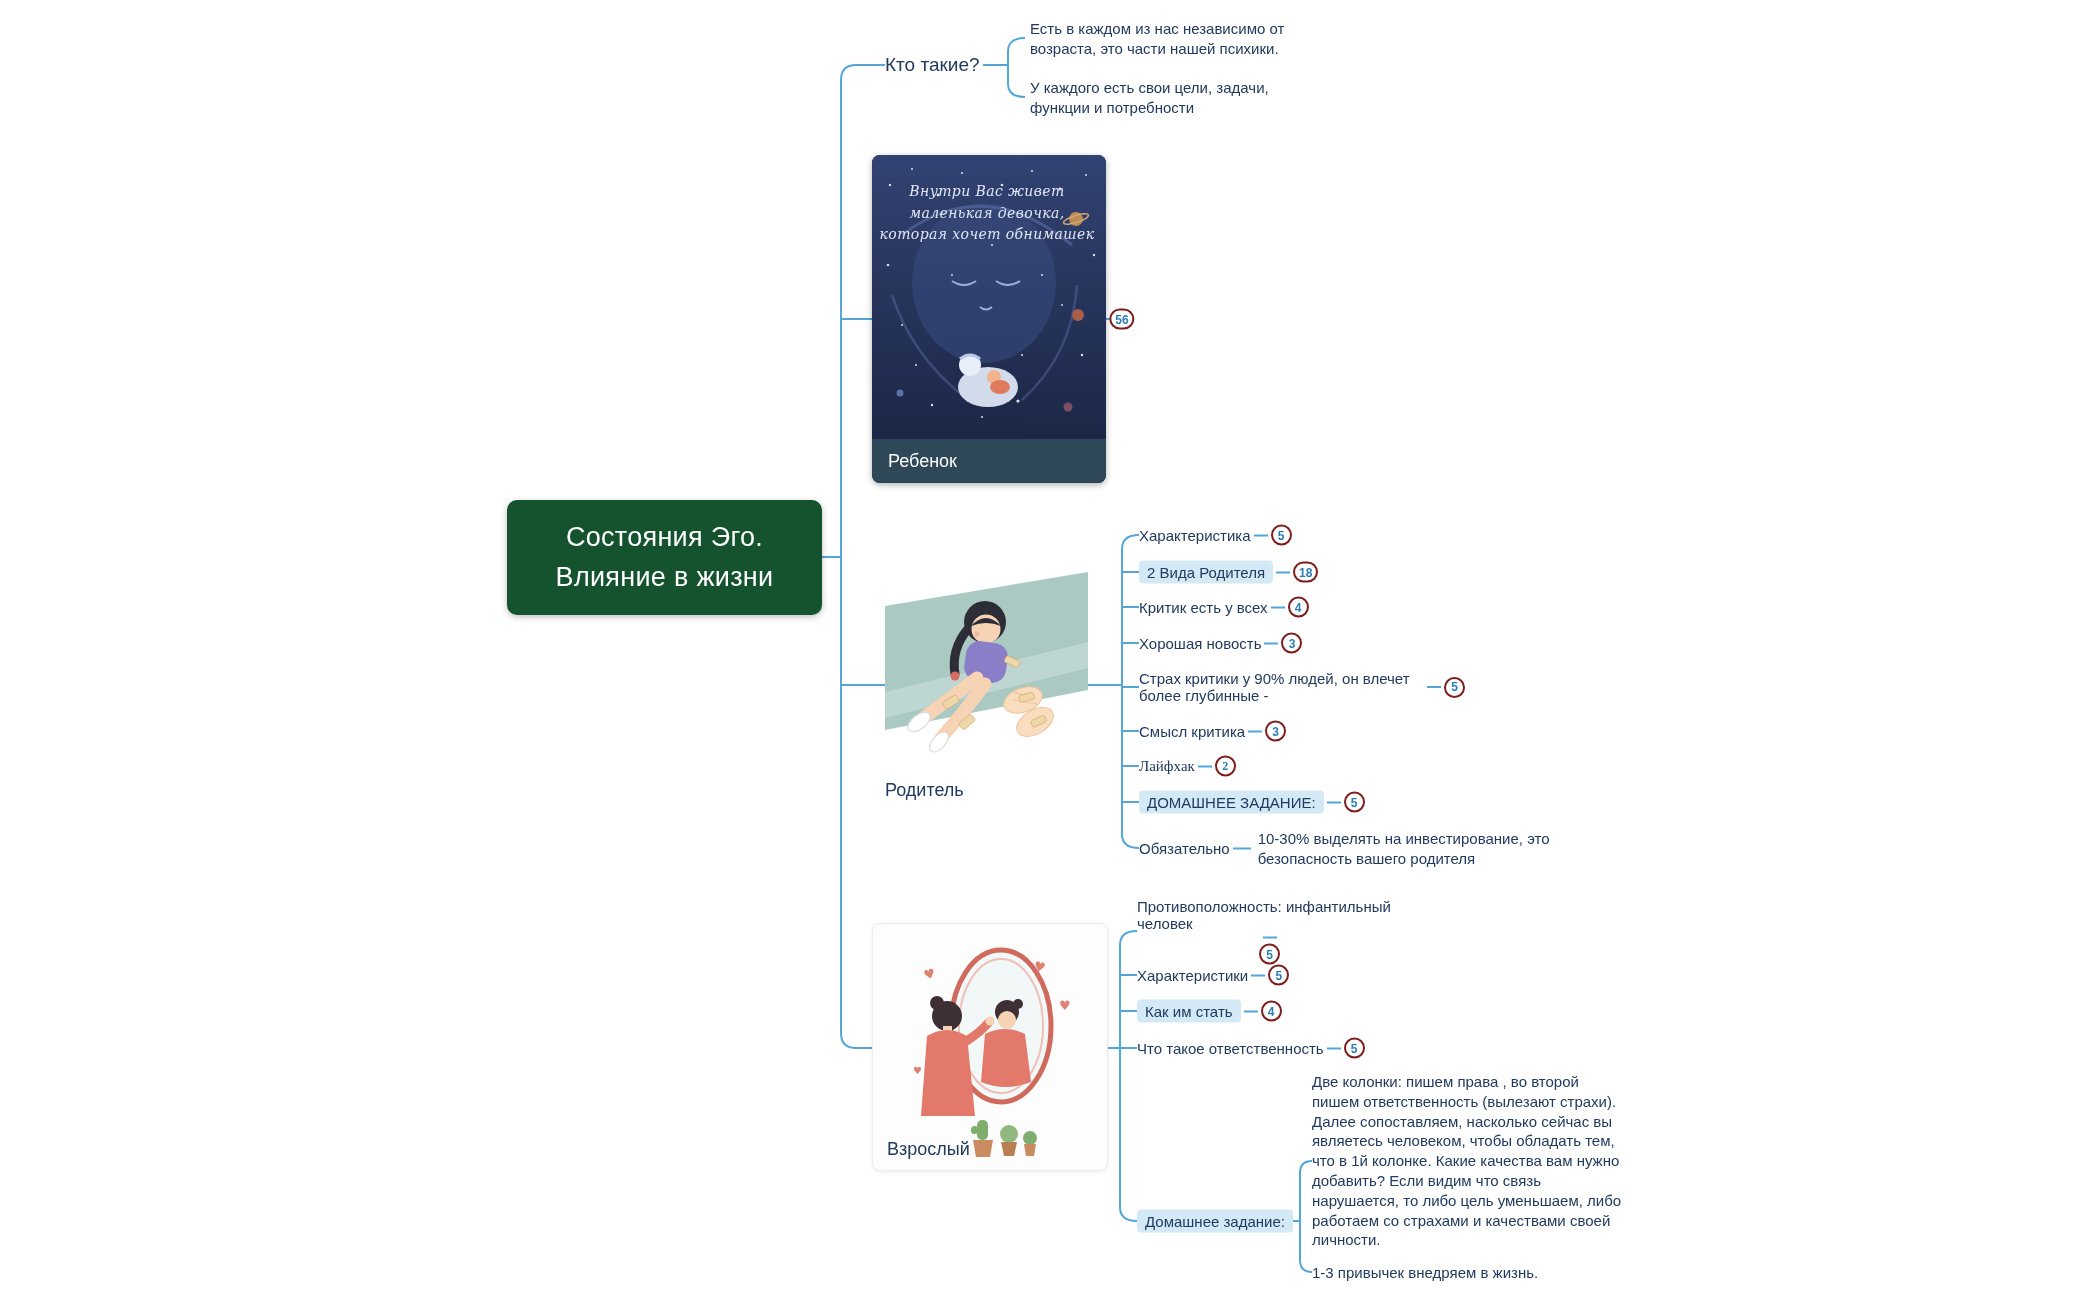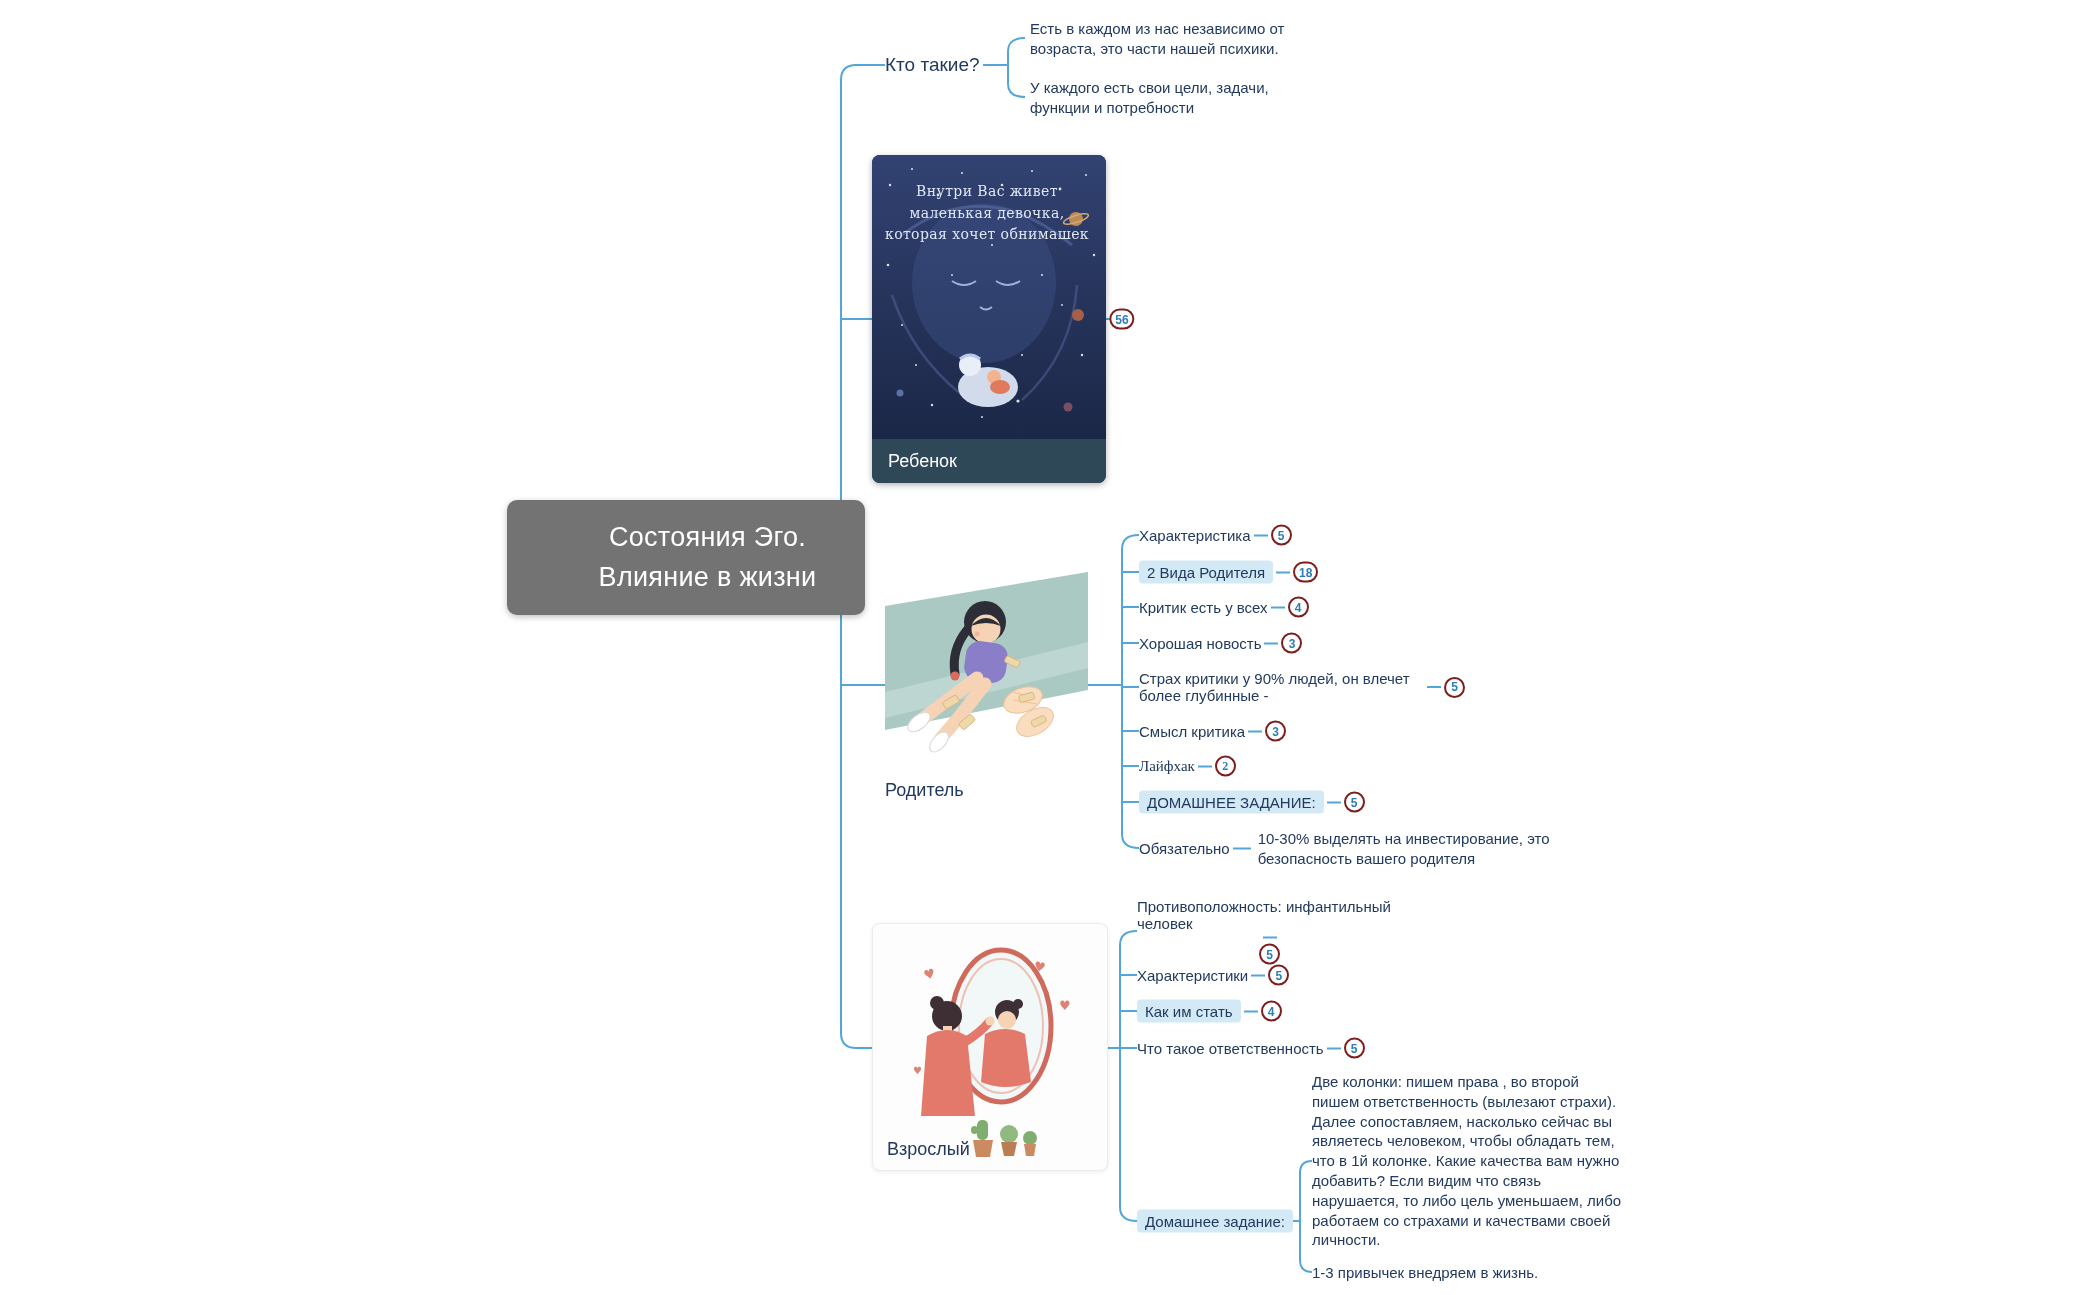--- a/index.html
+++ b/index.html
@@ -5,25 +5,24 @@
   html,body { margin:0; padding:0; background:#ffffff; }
   .canvas {
     position:relative; width:2091px; height:1295px; background:#ffffff;
     font-family:"Liberation Sans","DejaVu Sans",sans-serif; color:#223a5e; overflow:hidden;
   }
   svg.connectors { position:absolute; left:0; top:0; }
   svg.connectors path { stroke:#54a6d9; stroke-width:2; fill:none; }
 
   .root-node {
     position:absolute; left:507px; top:500px; width:315px; height:115px;
-    background:#737373; border-radius:10px; color:#ffffff;
+    background:#14532d; border-radius:10px; color:#ffffff;
     display:flex; flex-direction:column; align-items:center; justify-content:center;
     font-size:27px; line-height:1.45; letter-spacing:0.3px;
     box-shadow:0 2px 6px rgba(0,0,0,.25);
-    padding-left:43px;
   }
 
   .who-label { position:absolute; left:885px; top:65px; transform:translateY(-50%); font-size:19px; white-space:nowrap; }
 
   .note { position:absolute; transform:translateY(-50%); font-size:15px; line-height:1.3; }
 
   .row { position:absolute; display:flex; align-items:center; transform:translateY(-50%); font-size:15px; }
   .row .lbl { white-space:nowrap; }
   .row .lbl.wrap { white-space:normal; }
   .hl { background:#d3e9f6; padding:3px 8px; border-radius:4px; }
@@ -42,21 +41,21 @@
 
   
   .card-child {
     position:absolute; left:872px; top:155px; width:234px; height:328px;
     border-radius:8px; overflow:hidden; background:#223158;
     box-shadow:0 2px 6px rgba(0,0,0,.3);
   }
   .child-art { position:absolute; left:0; top:0; width:234px; height:284px; }
   .child-caption {
     position:absolute; top:26px; left:6px; right:10px; text-align:center;
-    font-family:"DejaVu Serif","Liberation Serif",serif; 
+    font-family:"DejaVu Serif","Liberation Serif",serif; font-style:italic;
     font-size:14px; line-height:1.55; color:#dfe7f6; letter-spacing:0.4px;
     white-space:pre-line;
   }
   .card-footer {
     position:absolute; left:0; right:0; bottom:0; height:44px; background:#2f4858;
     color:#ffffff; display:flex; align-items:center; padding-left:16px; font-size:18px;
   }
 
   
   .parent-art { position:absolute; left:885px; top:572px; width:203px; height:199px; }

